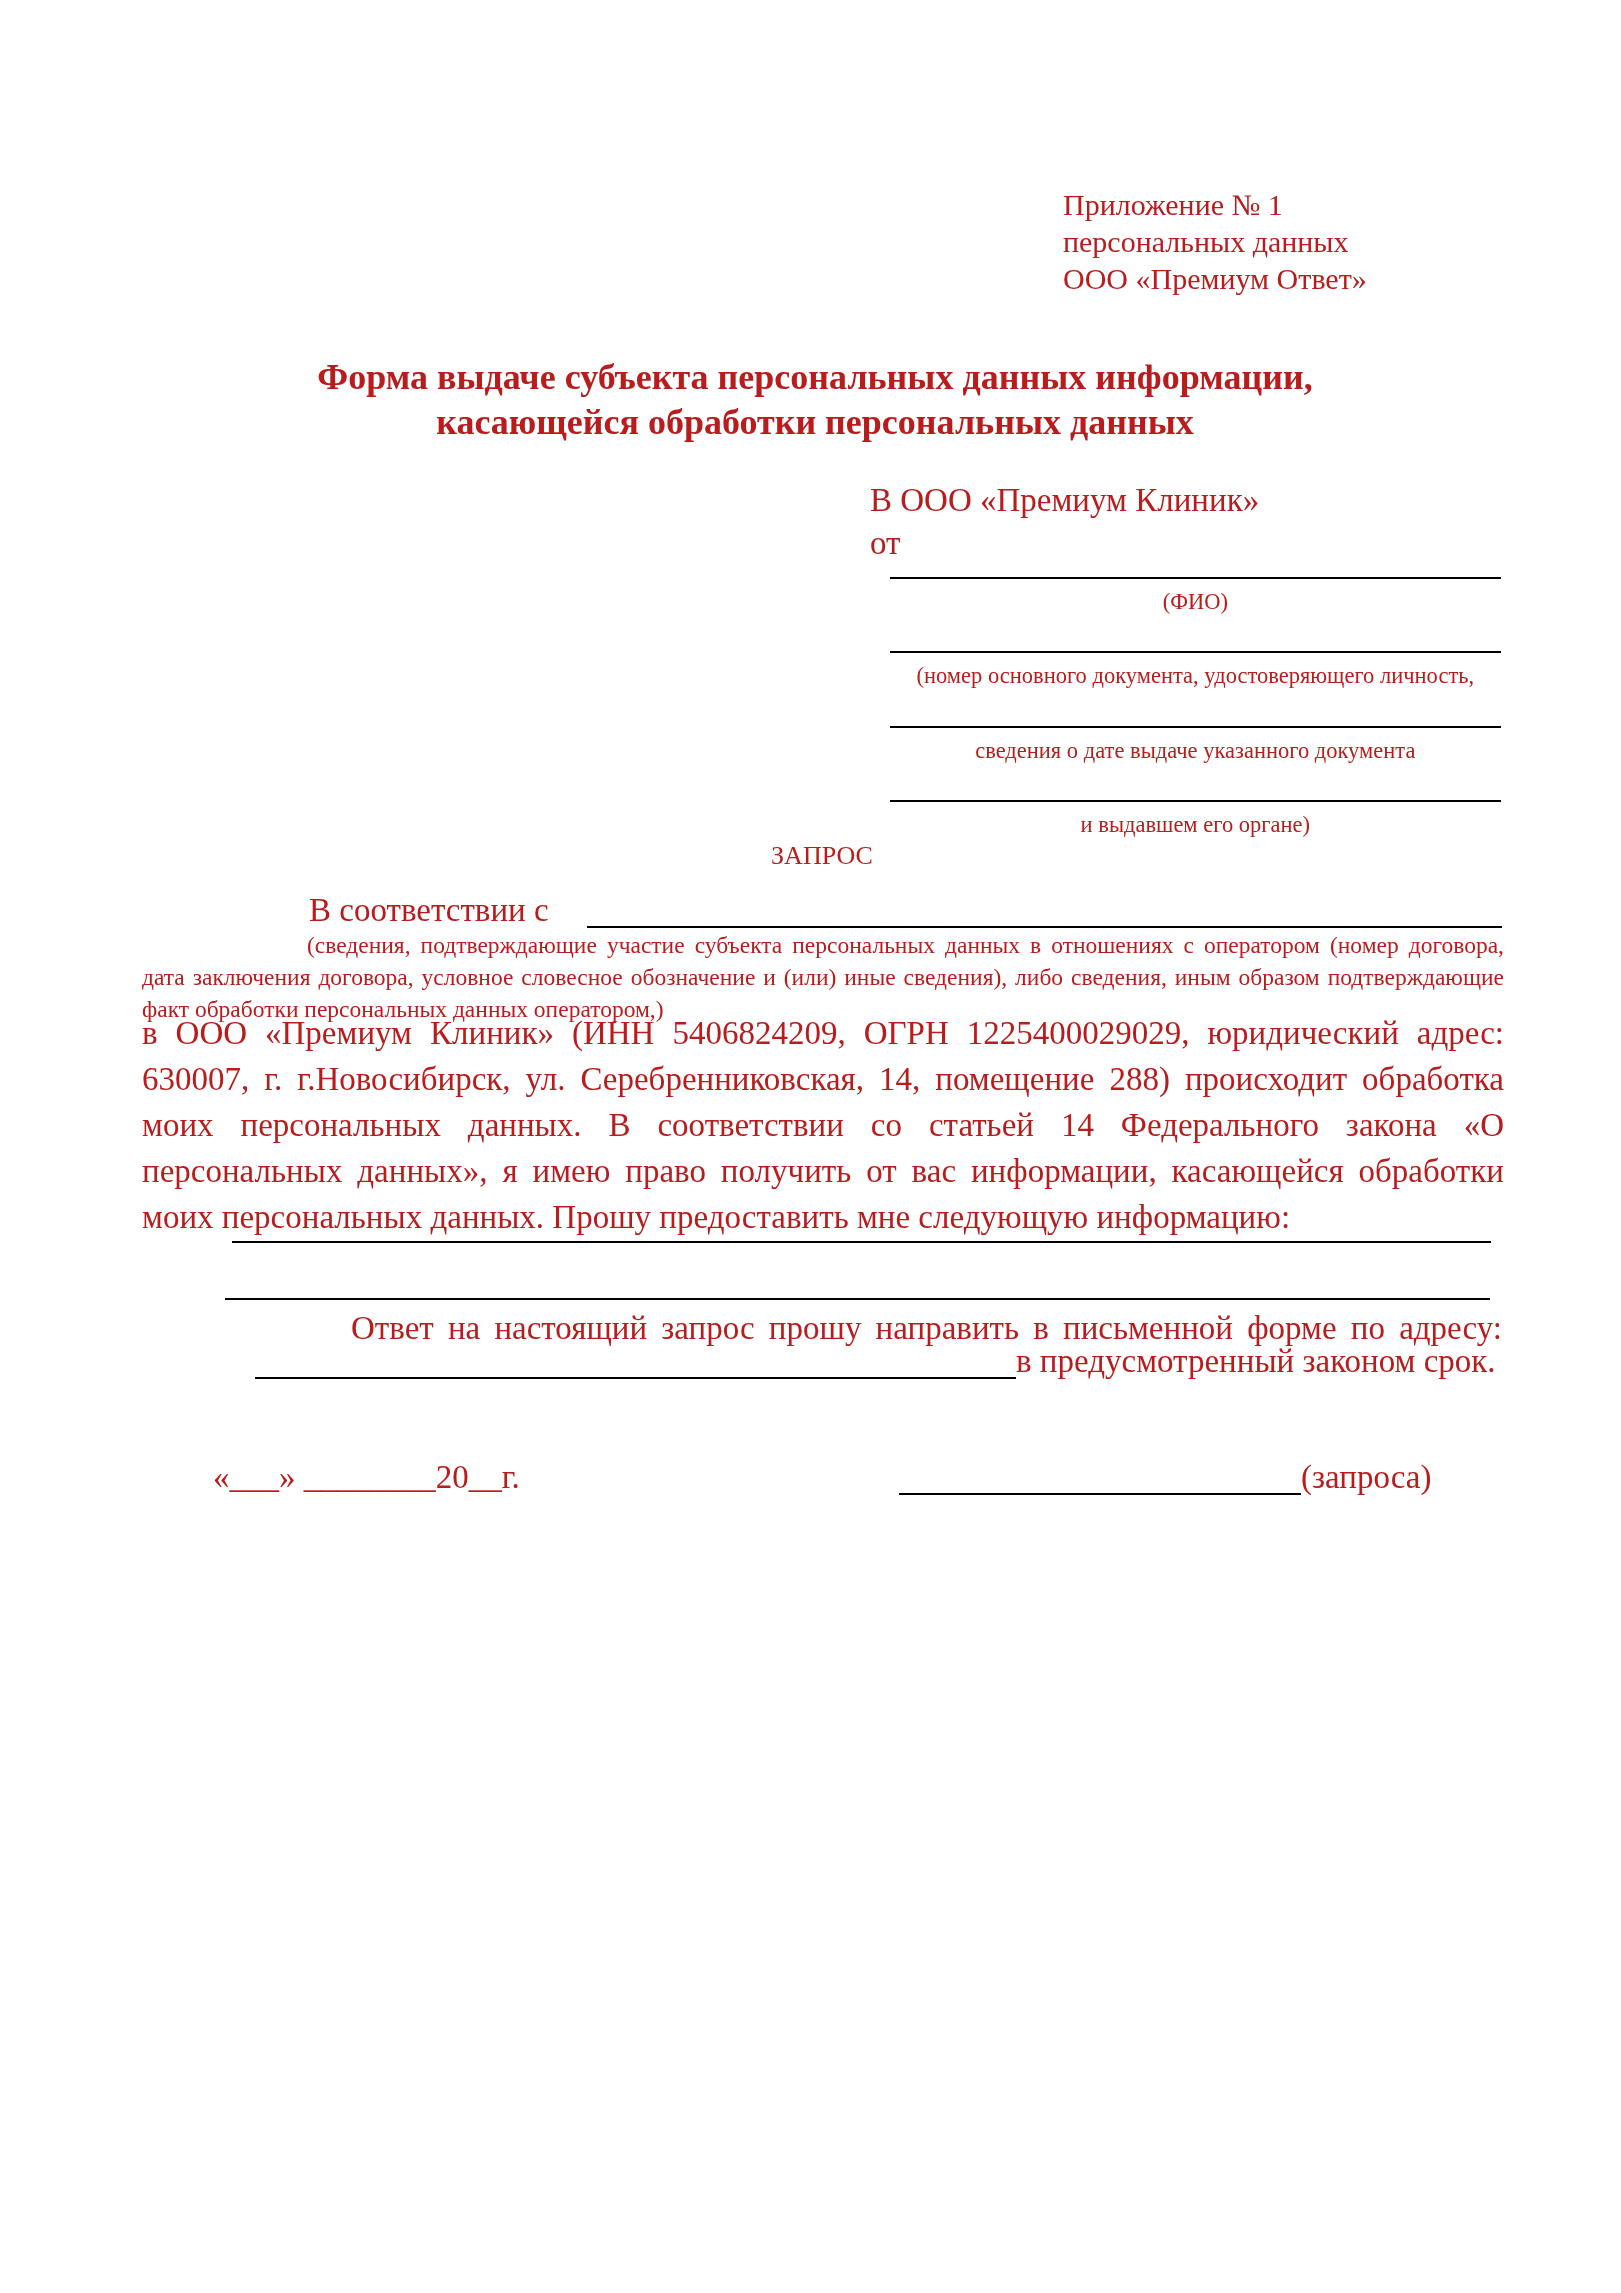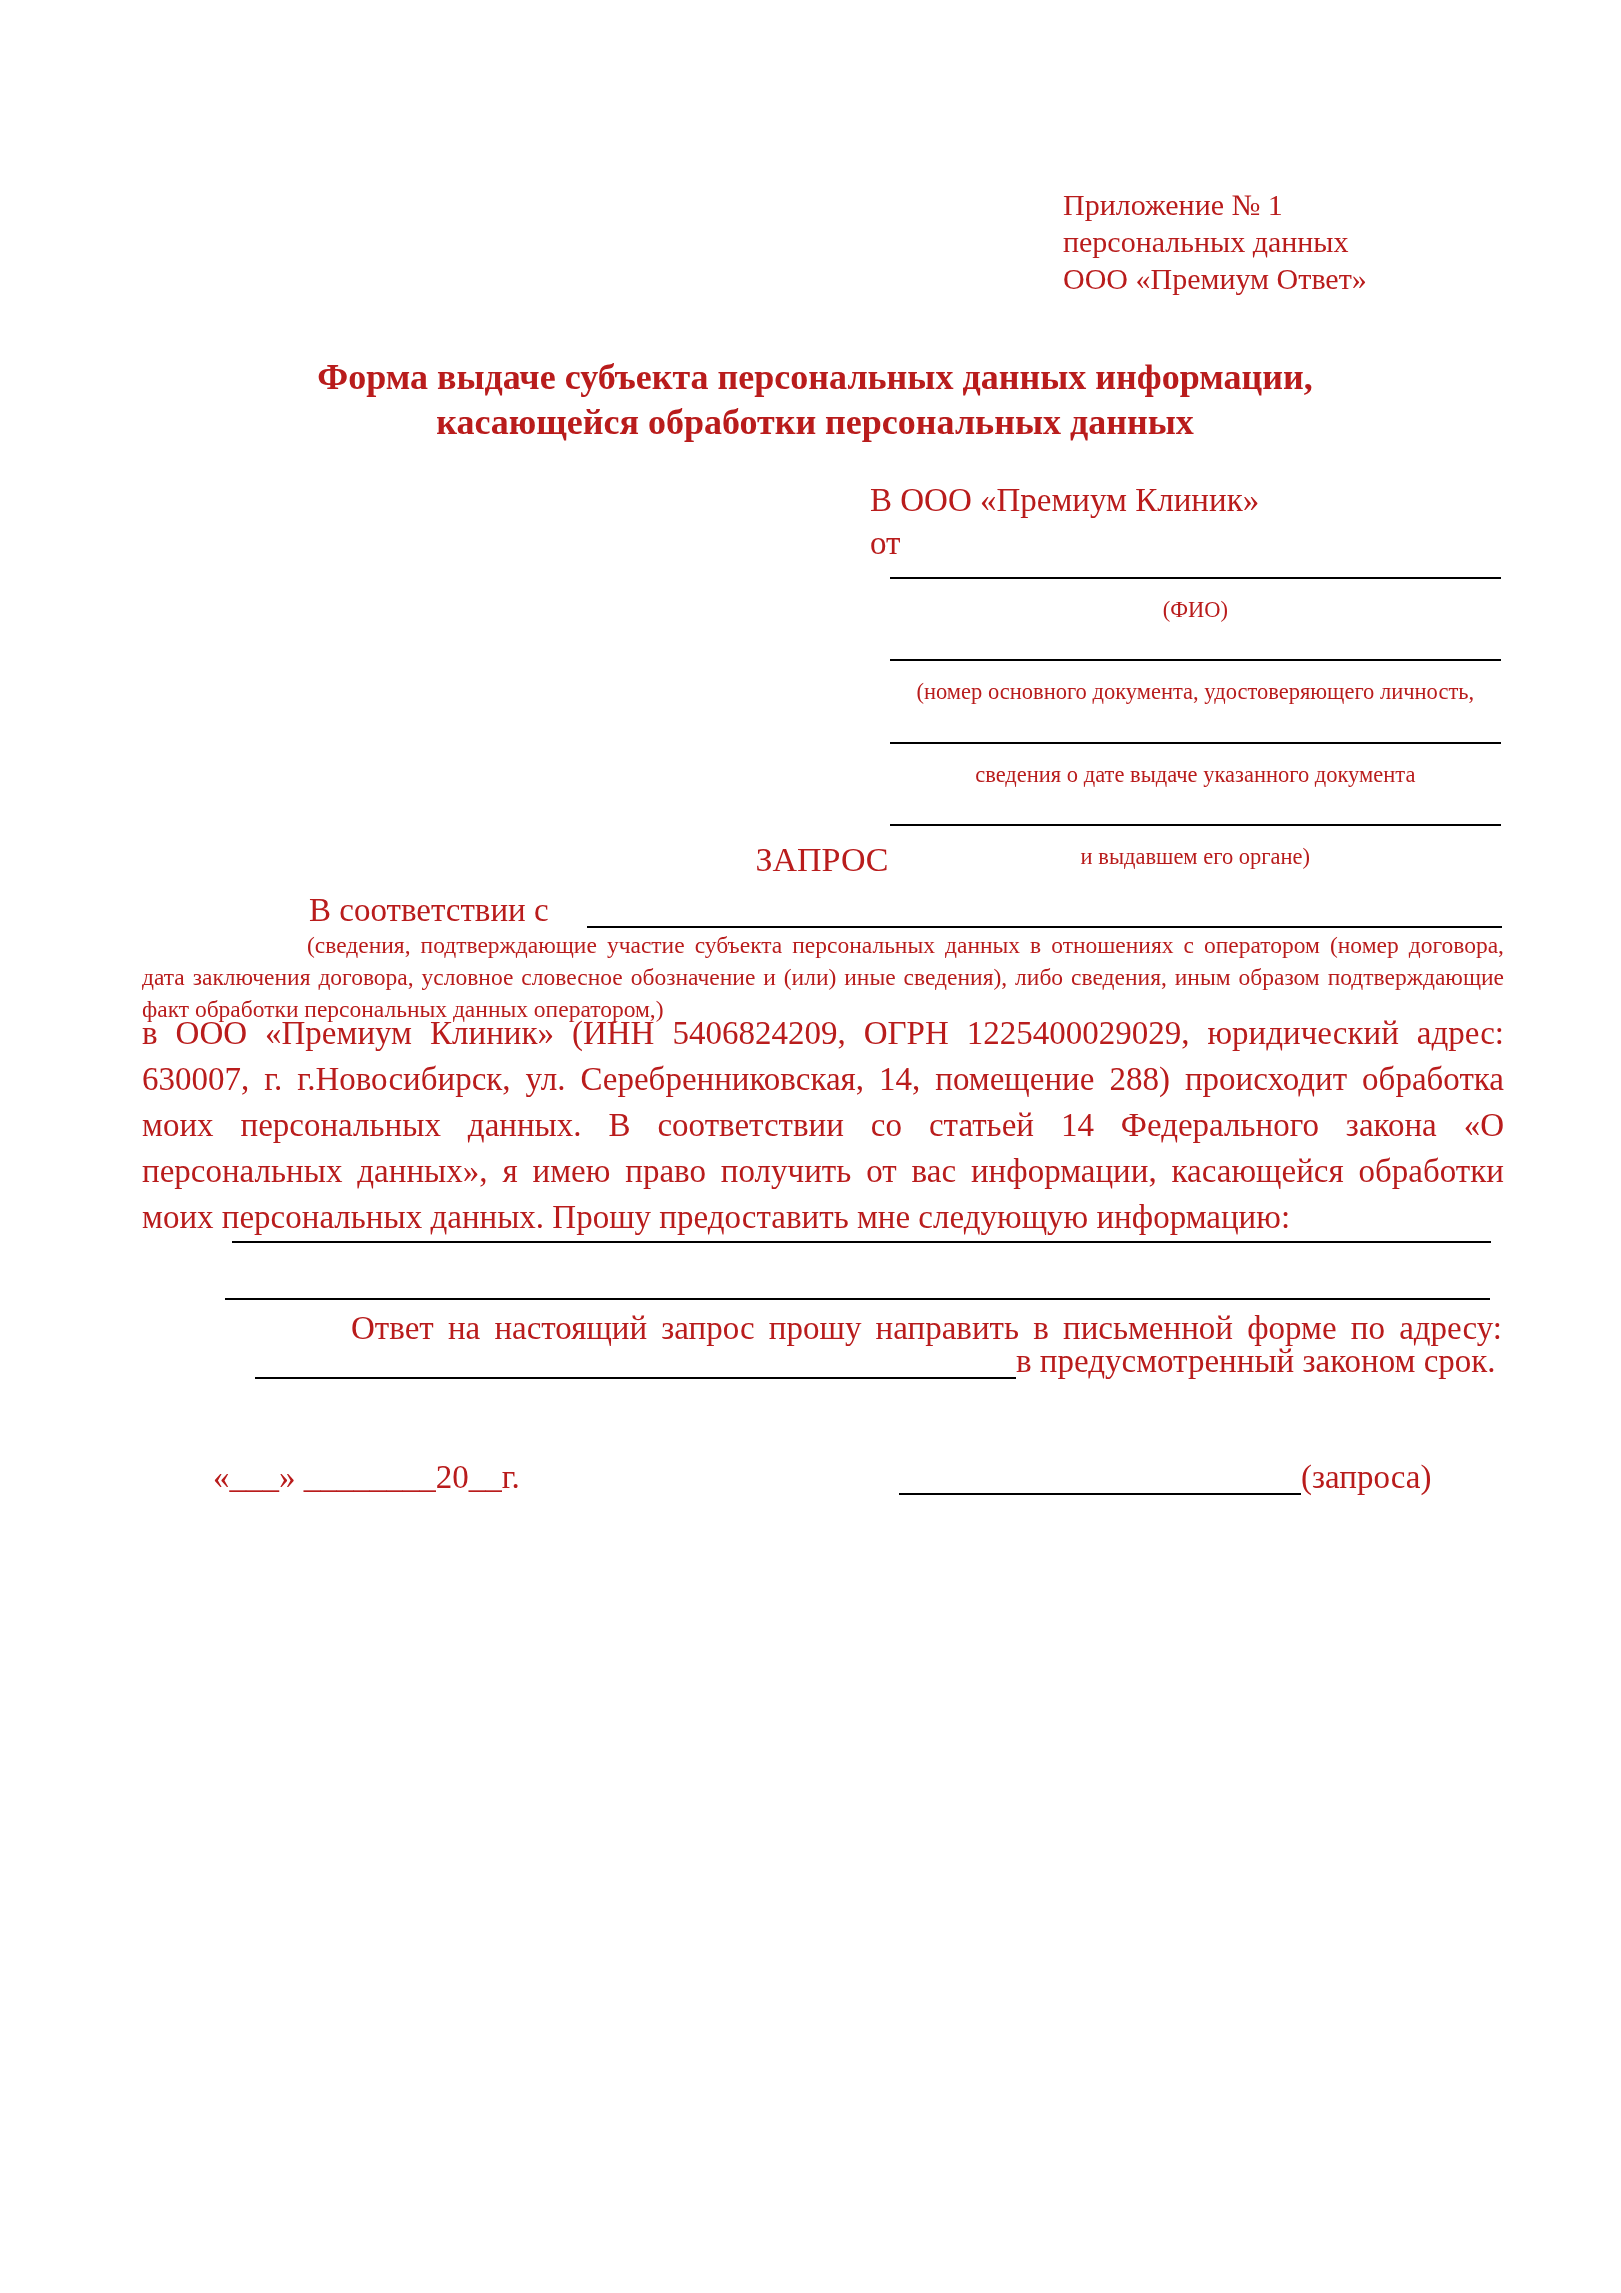--- a/index.html
+++ b/index.html
@@ -20,24 +20,24 @@
   
   .doc-title { left:131px; top:355px; width:1368px; text-align:center;
                font-weight:bold; font-size:36px; line-height:45px; }
 
   
   .addressee { left:870px; top:480px; width:631px; font-size:33px; line-height:40px; }
   .addr-to { margin-bottom:2.9px; }
   .addr-from { margin-bottom:13.7px; }
   .field { margin-left:19.6px; }
   .write-line { height:0; border-bottom:2.9px solid #000; }
-  .field .caption { font-size:22.5px; line-height:26.5px; text-align:center; margin-bottom:36px; padding-top:18px; }
+  .field .caption { font-size:22.5px; line-height:26.5px; text-align:center; margin-bottom:36px; padding-top:10px; }
 
   
-  .zapros { left:142px; top:841px; width:1360px; text-align:center; font-size:34px; }
+  .zapros { left:142px; top:841px; width:1360px; text-align:center; font-size:26px; }
 
   
   .intro { left:142px; top:890px; width:1360px; font-size:33px; line-height:41px;
            display:flex;gap:30px; }
   .intro .lead { white-space:pre; padding-left:167px; }
   .fill-line { border-bottom:2.9px solid #000; margin-bottom:2.9px; }
   .intro .fill-line { flex:1; }
 
   
   .footnote { left:142px; top:929px; width:1362px; font-size:23.5px; line-height:32px;

